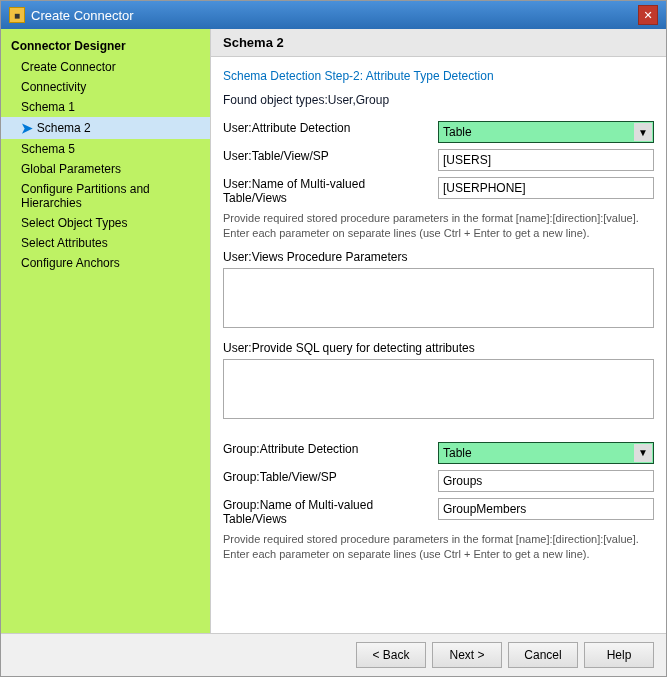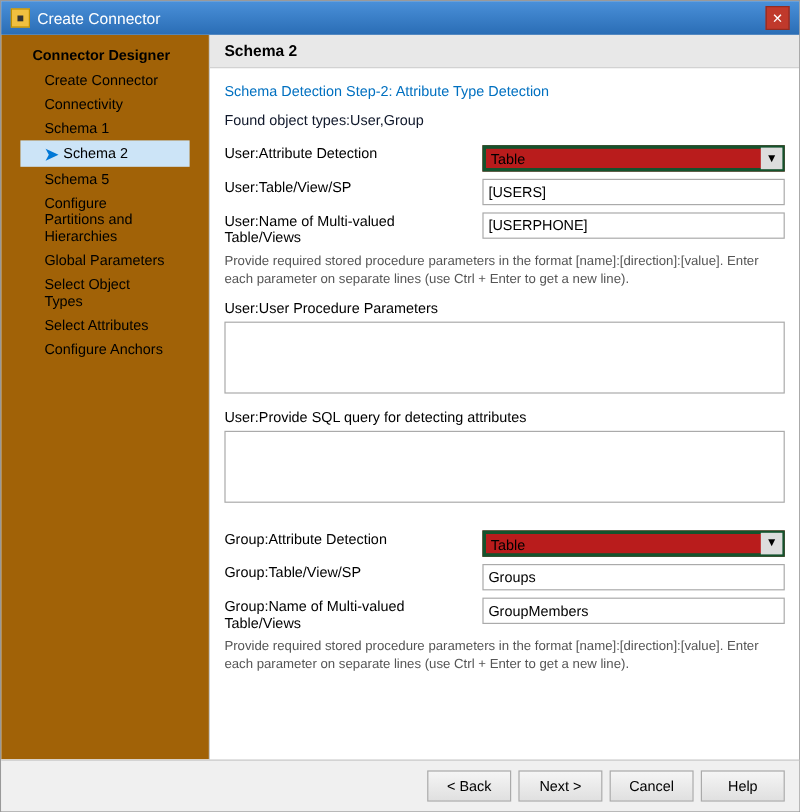--- a/index.html
+++ b/index.html
@@ -66,24 +66,24 @@
       cursor: pointer;
     }
 
     .main-area {
       display: flex;
       flex: 1;
       overflow: hidden;
     }
 
     .sidebar {
-      width: 174px;
-      background: #a16207;
+      width: 210px;
+      background: #bef264;
       border-right: 1px solid #ccc;
-      padding: 6px 16px;
+      padding: 6px 0;
       flex-shrink: 0;
       overflow-y: auto;
     }
 
     .sidebar-header {
       font-weight: bold;
       padding: 4px 10px;
       font-size: 12px;
       color: #000;
     }
@@ -168,24 +168,24 @@
 
     .form-select-wrapper {
       flex: 1;
       position: relative;
       height: 22px;
     }
 
     .form-select {
       width: 100%;
       height: 22px;
-      border: 3px solid #14532d;
+      border: 1px solid #14532d;
       padding: 2px 4px;
       font-size: 12px;
-      background: #b91c1c;
+      background: #86efac;
       appearance: none;
       padding-right: 20px;
     }
 
     .form-select-arrow {
       position: absolute;
       right: 2px;
       top: 2px;
       width: 18px;
       height: 18px;
@@ -287,24 +287,24 @@
         <span>Schema 1</span>
       </div>
       <div class="sidebar-item active">
         <span class="sidebar-arrow">➤</span>
         <span>Schema 2</span>
       </div>
       <div class="sidebar-item">
         <span>Schema 5</span>
       </div>
       <div class="sidebar-item">
+        <span>Global Parameters</span>
+      </div>
+      <div class="sidebar-item">
         <span>Configure Partitions and Hierarchies</span>
-      </div>
-      <div class="sidebar-item">
-        <span>Global Parameters</span>
       </div>
       <div class="sidebar-item">
         <span>Select Object Types</span>
       </div>
       <div class="sidebar-item">
         <span>Select Attributes</span>
       </div>
       <div class="sidebar-item">
         <span>Configure Anchors</span>
       </div>
@@ -338,21 +338,21 @@
         </div>
 
         
         <div class="form-row">
           <div class="form-label">User:Name of Multi-valued<br>Table/Views</div>
           <input class="form-input" type="text" value="[USERPHONE]" style="">
         </div>
 
         <div class="hint-text">Provide required stored procedure parameters in the format [name]:[direction]:[value]. Enter each parameter on separate lines (use Ctrl + Enter to get a new line).</div>
 
-        <div class="textarea-label">User:User Procedure Parameters</div>
+        <div class="textarea-label">User:Views Procedure Parameters</div>
         <textarea class="form-textarea" style=""></textarea>
 
         <div class="textarea-label">User:Provide SQL query for detecting attributes</div>
         <textarea class="form-textarea" style=""></textarea>
 
         <div class="divider"></div>
 
         
         <div class="form-row">
           <div class="form-label">Group:Attribute Detection</div>

